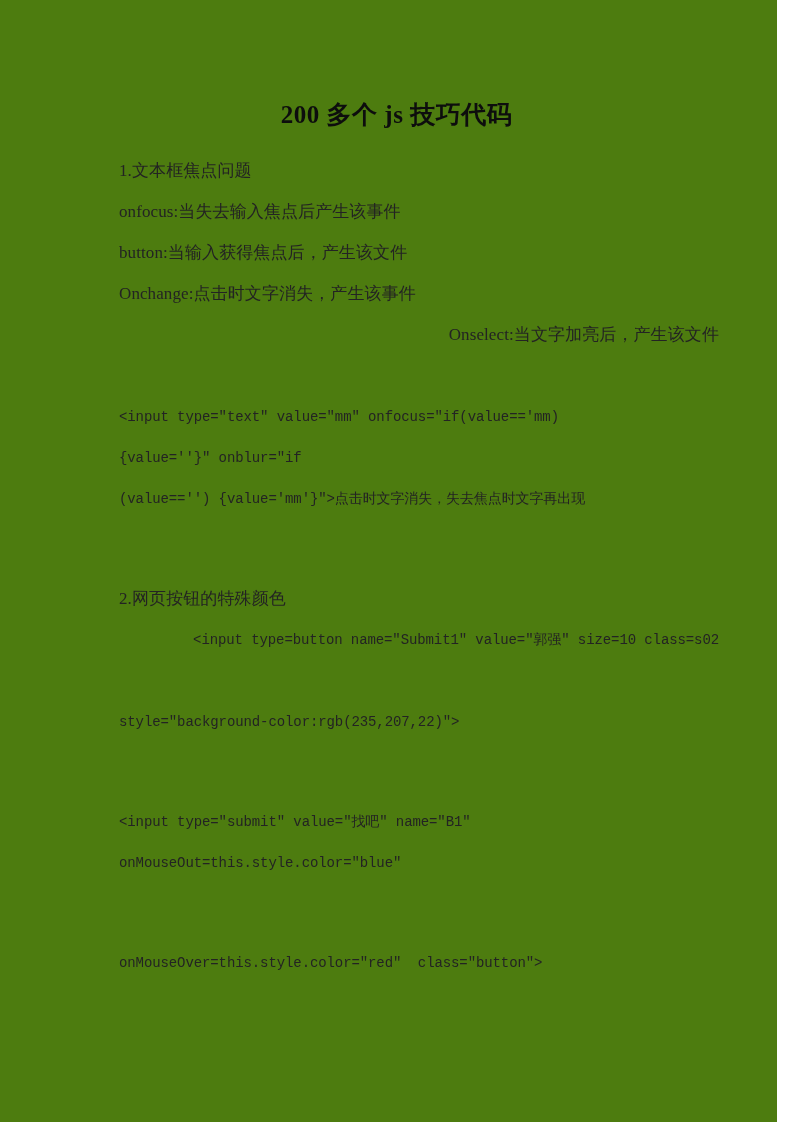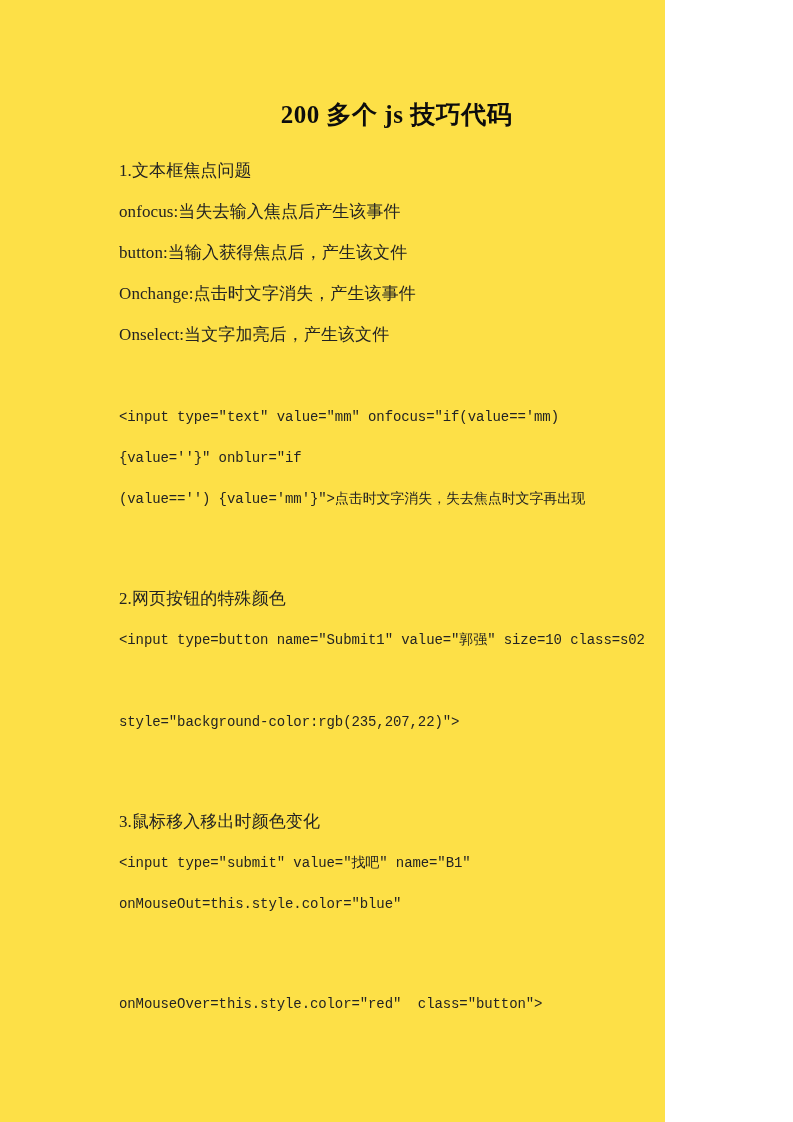--- a/index.html
+++ b/index.html
@@ -13,23 +13,23 @@
     height: 1122px;
     position: relative;
     font-family: "Liberation Serif", "DejaVu Serif", serif;
     color: #1a1a1a;
     overflow: hidden;
   }
   .page {
     position: absolute;
     left: 0;
     top: 0;
-    width: 665px;
+    width: 777px;
     height: 1122px;
-    background: #fde047;
+    background: #4d7c0f;
   }
   .doc-title {
     position: absolute;
     left: 0;
     top: 98px;
     width: 793px;
     text-align: center;
     font-family: "Liberation Serif", "DejaVu Serif", serif;
     font-size: 25px;
     font-weight: bold;
@@ -55,20 +55,21 @@
   .line.heading {
     letter-spacing: 0.1px;
   }
   .line.code {
     font-family: "Liberation Mono", "DejaVu Sans Mono", monospace;
     font-size: 14px;
     letter-spacing: -0.1px;
   }
   .line.spacer-after {
     margin-bottom: 66px;
+    text-align: right;
   }
   .line.spacer-after-lg {
     margin-bottom: 84px;
   }
 </style>
 </head>
 <body>
 
 <div class="page">
 
@@ -91,21 +92,20 @@
     <p class="line code">{value=''}" onblur="if</p>
 
     <p class="line code spacer-after-lg">(value=='') {value='mm'}"&gt;点击时文字消失，失去焦点时文字再出现</p>
 
     <p class="line heading">2.网页按钮的特殊颜色</p>
 
     <p class="line code spacer-after">&lt;input type=button name="Submit1" value="郭强" size=10 class=s02</p>
 
     <p class="line code spacer-after-lg">style="background-color:rgb(235,207,22)"&gt;</p>
 
-    <p class="line heading">3.鼠标移入移出时颜色变化</p>
 
     <p class="line code">&lt;input type="submit" value="找吧" name="B1"</p>
 
     <p class="line code spacer-after-lg">onMouseOut=this.style.color="blue"</p>
 
     <p class="line code">onMouseOver=this.style.color="red"  class="button"&gt;</p>
 
   </div>
 </div>
 

